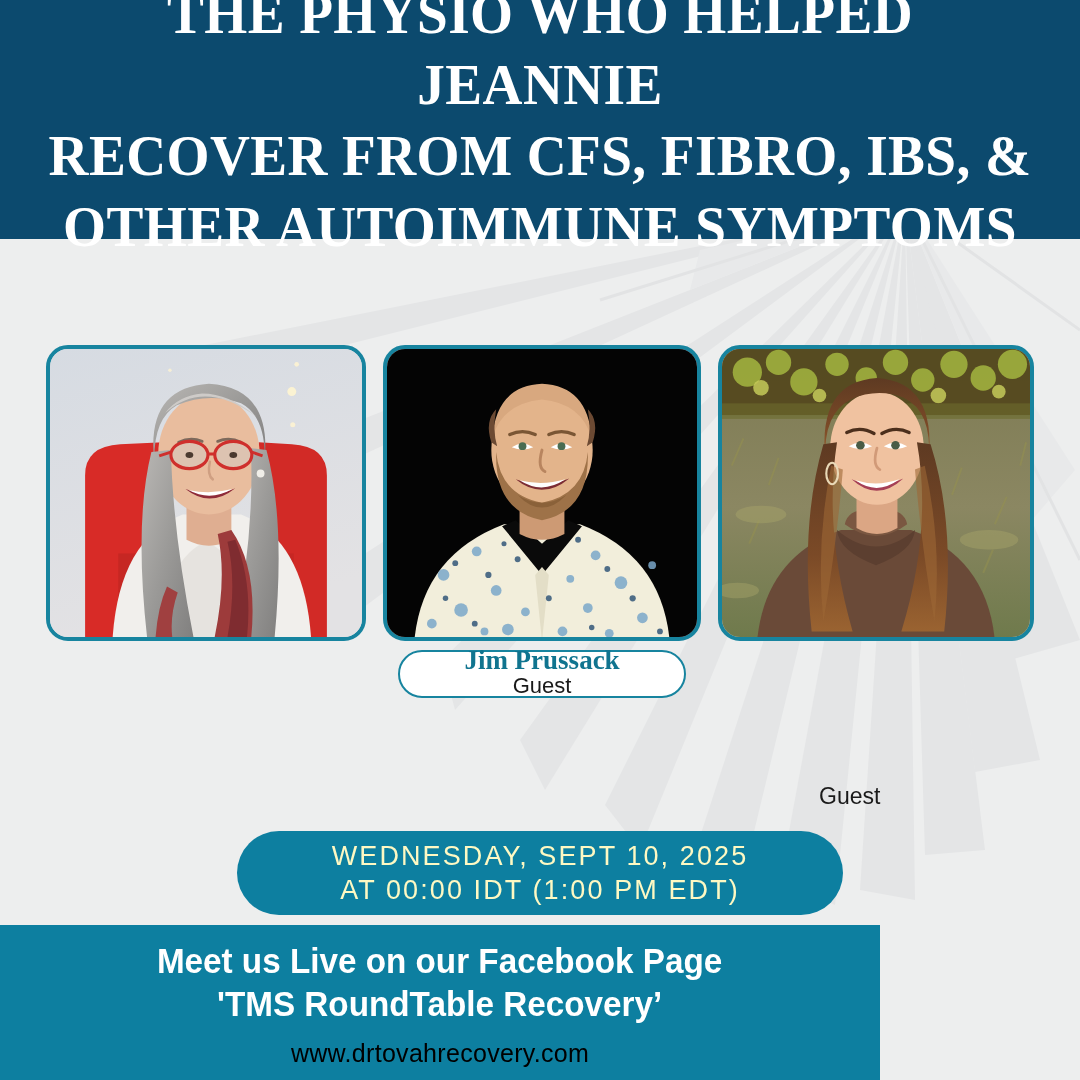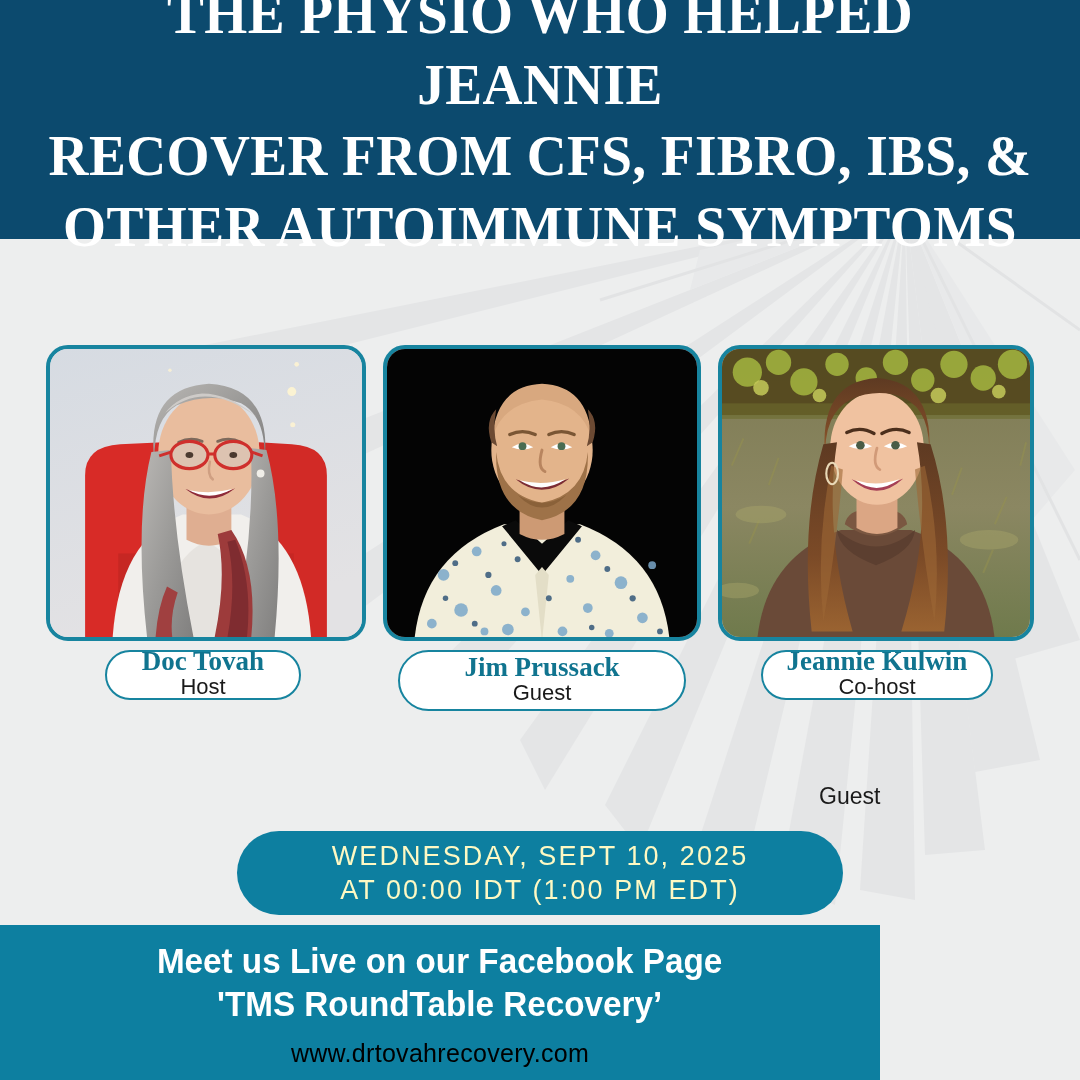--- a/index.html
+++ b/index.html
@@ -79,21 +79,21 @@
     border: 2px solid #17849f;
     border-radius: 32px;
     box-sizing: border-box;
     display: flex;
     flex-direction: column;
     align-items: center;
     justify-content: center;
     padding: 4px 18px 7px;
   }
   #badge-1 { left: 105px; top: 650px; width: 196px; height: 50px; }
-  #badge-2 { left: 398px; top: 650px; width: 288px; height: 61px; }
+  #badge-2 { left: 398px; top: 650px; width: 288px; height: 48px; }
   #badge-3 { left: 761px; top: 650px; width: 232px; height: 50px; }
 
   .badge-name {
     font-family: "Liberation Serif", serif;
     font-weight: bold;
     color: #10748f;
     font-size: 27px;
     line-height: 27px;
     white-space: nowrap;
   }
@@ -431,31 +431,23 @@
         <path d="M159 102 Q154 120 162 124" stroke="#d19a78" stroke-width="2.8" fill="none" stroke-linecap="round"></path>
 
         <path d="M133 134 Q159 158 186 133 Q159 146 133 134 Z" fill="#a53f56"></path>
         <path d="M137 135 Q159 151 182 134 Q159 142 137 135 Z" fill="#ffffff"></path>
 
         <ellipse cx="113" cy="128" rx="6" ry="11" fill="none" stroke="#e9d9b8" stroke-width="2.2"></ellipse>
       </svg>
     </div>
   </div>
 
-  <div class="name-badge" id="badge-1">
-    <span class="badge-name">Doc Tovah</span>
-    <span class="badge-role">Host</span>
-  </div>
   <div class="name-badge" id="badge-2">
     <span class="badge-name">Jim Prussack</span>
     <span class="badge-role">Guest</span>
-  </div>
-  <div class="name-badge" id="badge-3">
-    <span class="badge-name">Jeannie Kulwin</span>
-    <span class="badge-role">Co-host</span>
   </div>
 
   <div class="stray-label">Guest</div>
 
   <div class="date-pill">
     <span class="date-line">WEDNESDAY, SEPT 10, 2025</span>
     <span class="date-line">AT 00:00 IDT (1:00 PM EDT)</span>
   </div>
 
   <div class="footer-band">

